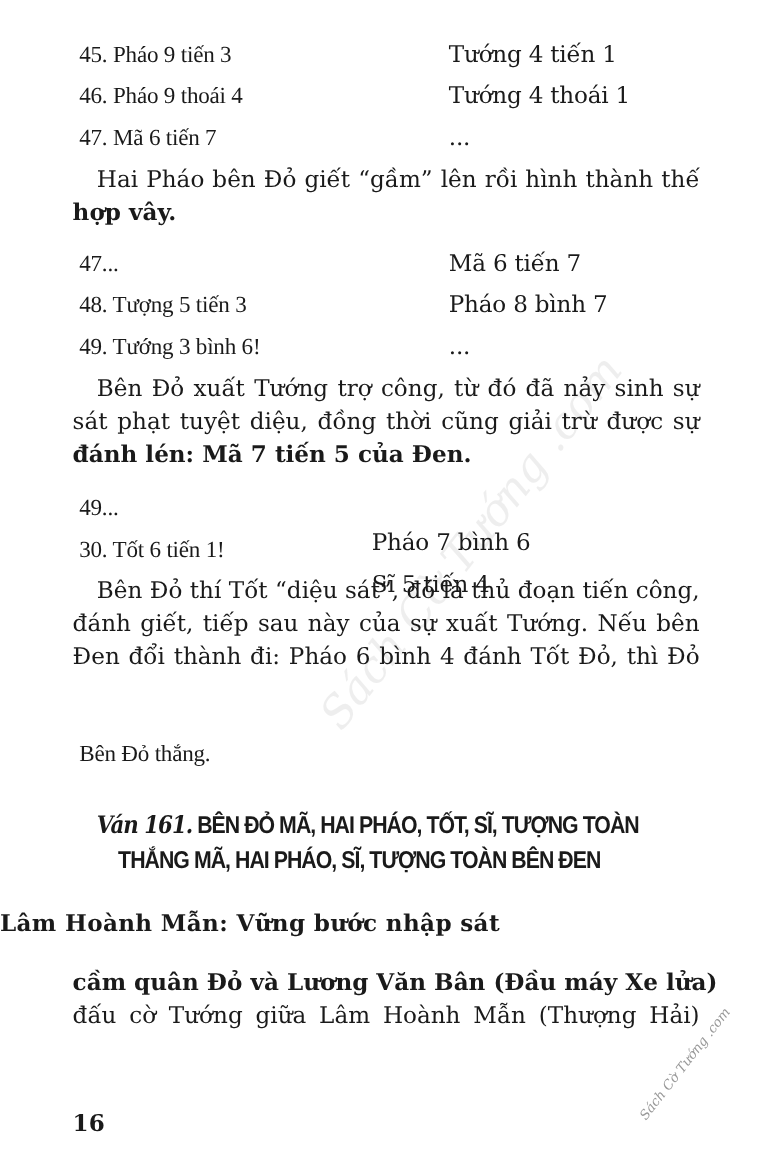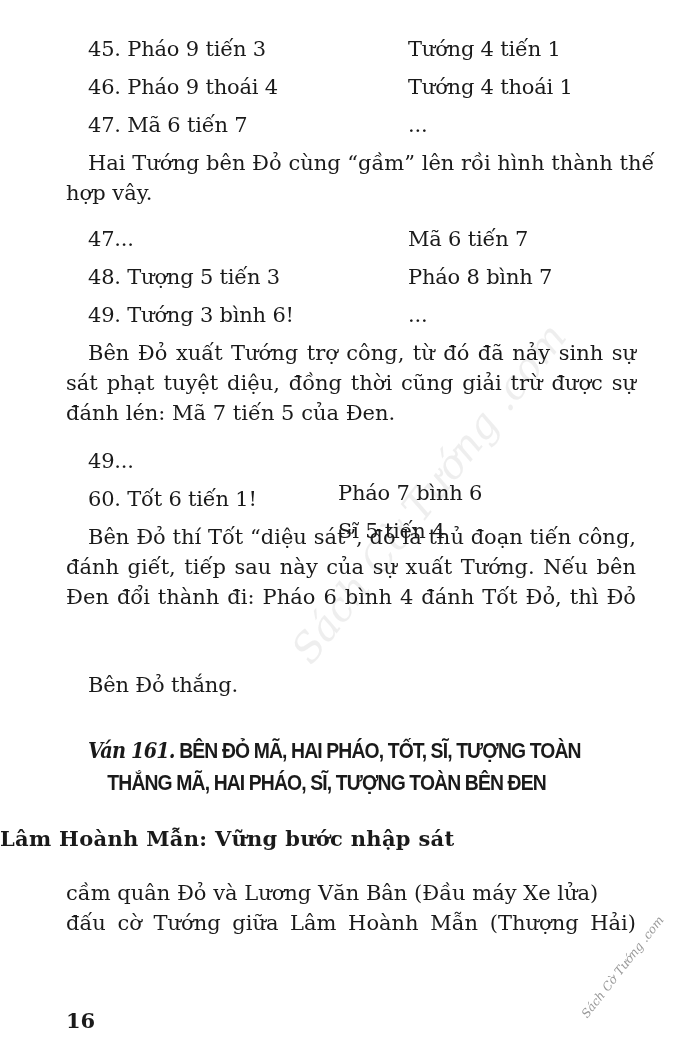--- a/index.html
+++ b/index.html
@@ -1,26 +1,26 @@
 <!DOCTYPE html>
 <html><head>
 <meta charset="utf-8">
 <style>
   html, body { margin:0; padding:0; }
   body {
     width:700px; height:1050px; background:#ffffff; position:relative; overflow:hidden;
     font-family:"DejaVu Serif", "Liberation Serif", serif; color:#1a1a1a;
   }
   .line { position:absolute; font-size:21px; line-height:30px; white-space:nowrap; letter-spacing:-0.2px; }
-  .move-left { left:88px; }
+  .move-left { left:72px;font-family:Liberation Serif, serif; }
   .move-right { left:408px; }
   .move-right-b { left:338px;margin-top:32px; }
   .para { position:absolute; left:66px; width:570px; font-size:21px; line-height:30px; }
   .para .p-line { display:block; white-space:nowrap; text-align:justify; text-align-last:justify; }
-  .para .p-line.last { text-align-last:left; }
+  .para .p-line.last { text-align-last:left;font-weight:bold; }
   .para .p-line.first { padding-left:22px; }
   .heading {
     position:absolute; left:88px; width:560px; font-family:"Liberation Sans", sans-serif;
     font-weight:bold; font-size:22px; line-height:32px; letter-spacing:-1px; transform:scaleX(0.88); transform-origin:left;
   }
   .heading .van { font-family:"DejaVu Serif", serif; font-style:italic; font-weight:bold; }
   .subtitle { position:absolute; left:0; width:700px; text-align:left; font-size:21px; font-weight:bold; top:826px; letter-spacing:0.3px; }
   .page-number { position:absolute; left:66px; top:1008px; font-size:21px; font-weight:bold; }
   .watermark { position:absolute; color:#e4e4e4; font-family:"DejaVu Serif", serif; font-style:italic; font-size:40px; transform:rotate(-52deg); opacity:0.6; }
   .watermark-corner { position:absolute; left:560px; top:960px; color:#999; font-family:"DejaVu Serif", serif; font-style:italic; font-size:12px; transform:rotate(-52deg); }
@@ -31,40 +31,40 @@
 <div class="watermark" style="left:220px;top:470px;">Sách Cờ Tướng .com</div>
 
 <div class="line move-left" style="top:34px">45. Pháo 9 tiến 3</div>
 <div class="line move-right" style="top:34px">Tướng 4 tiến 1</div>
 <div class="line move-left" style="top:72px">46. Pháo 9 thoái 4</div>
 <div class="line move-right" style="top:72px">Tướng 4 thoái 1</div>
 <div class="line move-left" style="top:110px">47. Mã 6 tiến 7</div>
 <div class="line move-right" style="top:110px">...</div>
 
 <div class="para" style="top:148px">
-  <span class="p-line first">Hai Tướng bên Đỏ cùng “gầm” lên rồi hình thành thế</span>
+  <span class="p-line first">Hai Pháo bên Đỏ giết “gầm” lên rồi hình thành thế</span>
   <span class="p-line last">hợp vây.</span>
 </div>
 
 <div class="line move-left" style="top:224px">47...</div>
 <div class="line move-right" style="top:224px">Mã 6 tiến 7</div>
 <div class="line move-left" style="top:262px">48. Tượng 5 tiến 3</div>
 <div class="line move-right" style="top:262px">Pháo 8 bình 7</div>
 <div class="line move-left" style="top:300px">49. Tướng 3 bình 6!</div>
 <div class="line move-right" style="top:300px">...</div>
 
 <div class="para" style="top:338px">
   <span class="p-line first">Bên Đỏ xuất Tướng trợ công, từ đó đã nảy sinh sự</span>
   <span class="p-line">sát phạt tuyệt diệu, đồng thời cũng giải trừ được sự</span>
   <span class="p-line last">đánh lén: Mã 7 tiến 5 của Đen.</span>
 </div>
 
 <div class="line move-left" style="top:446px">49...</div>
 <div class="line move-right-b" style="top:446px">Pháo 7 bình 6</div>
-<div class="line move-left" style="top:484px">60. Tốt 6 tiến 1!</div>
+<div class="line move-left" style="top:484px">30. Tốt 6 tiến 1!</div>
 <div class="line move-right-b" style="top:484px">Sĩ 5 tiến 4</div>
 
 <div class="para" style="top:522px">
   <span class="p-line first">Bên Đỏ thí Tốt “diệu sát”, đó là thủ đoạn tiến công,</span>
   <span class="p-line">đánh giết, tiếp sau này của sự xuất Tướng. Nếu bên</span>
   <span class="p-line">Đen đổi thành đi: Pháo 6 bình 4 đánh Tốt Đỏ, thì Đỏ</span>
 </div>
 
 <div class="line move-left" style="top:670px">Bên Đỏ thắng.</div>
 

